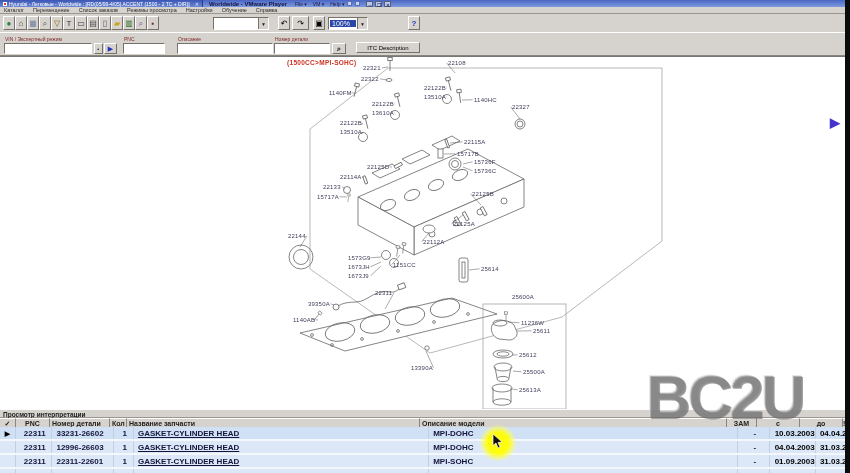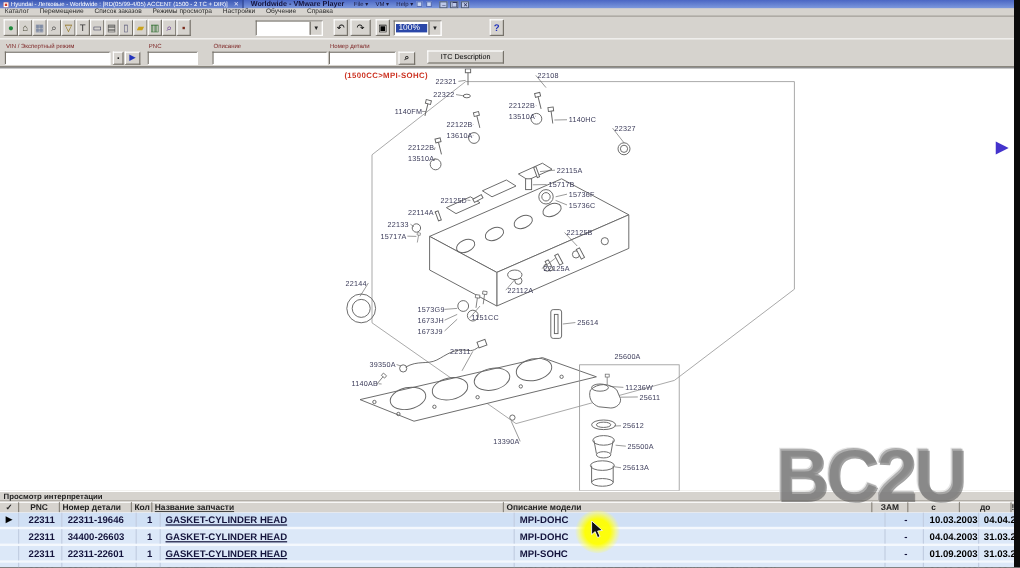--- a/index.html
+++ b/index.html
@@ -360,33 +360,33 @@
     <span>Просмотр интерпретации</span>
   </div>
   <div class="grid-head">
     
   <span class="i0">✓</span><span class="i1">PNC</span><span class="i2">Номер детали</span><span class="i3">Кол</span><span class="i4">Название запчасти</span><span class="i5">Описание модели</span><span class="i6">ЗАМ</span><span class="i7">с</span><span class="i8">до</span><span class="i9">!</span></div>
   <div class="grid-body">
 
   <div class="row i0 selected">
       <span class="c0">▶</span>
       <span class="c1">22311</span>
-      <span class="c2">22311-19646</span>
+      <span class="c2">33231-26602</span>
       <span class="c3">1</span>
       <span class="c4">GASKET-CYLINDER HEAD</span>
       <span class="c5">MPI-DOHC</span>
       <span class="c6">-</span>
       <span class="c7">10.03.2003</span>
       <span class="c8">04.04.2003</span>
       
     </div>
       <div class="row i1">
       <span class="c0"></span>
       <span class="c1">22311</span>
-      <span class="c2">34400-26603</span>
+      <span class="c2">12996-26603</span>
       <span class="c3">1</span>
       <span class="c4">GASKET-CYLINDER HEAD</span>
       <span class="c5">MPI-DOHC</span>
       <span class="c6">-</span>
       <span class="c7">04.04.2003</span>
       <span class="c8">31.03.2006</span>
       
     </div>
       <div class="row i2">
       <span class="c0"></span>

